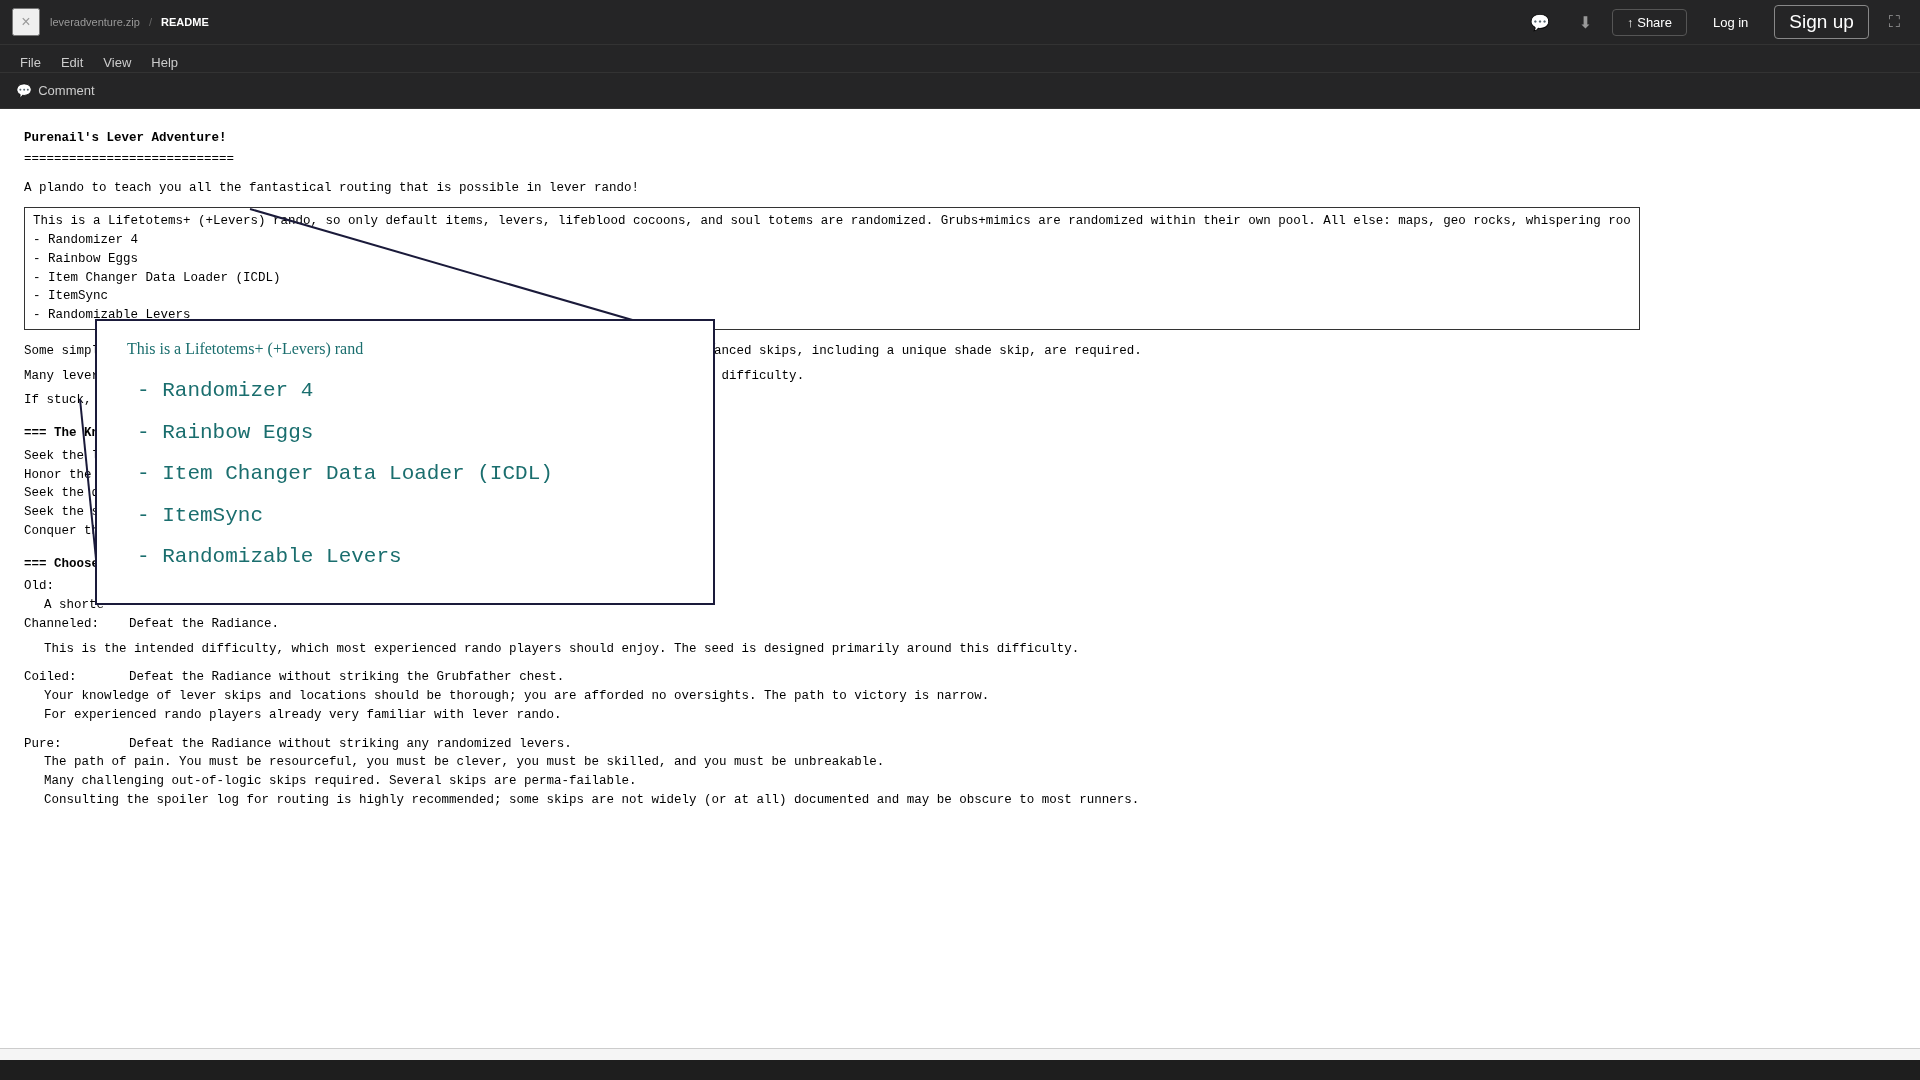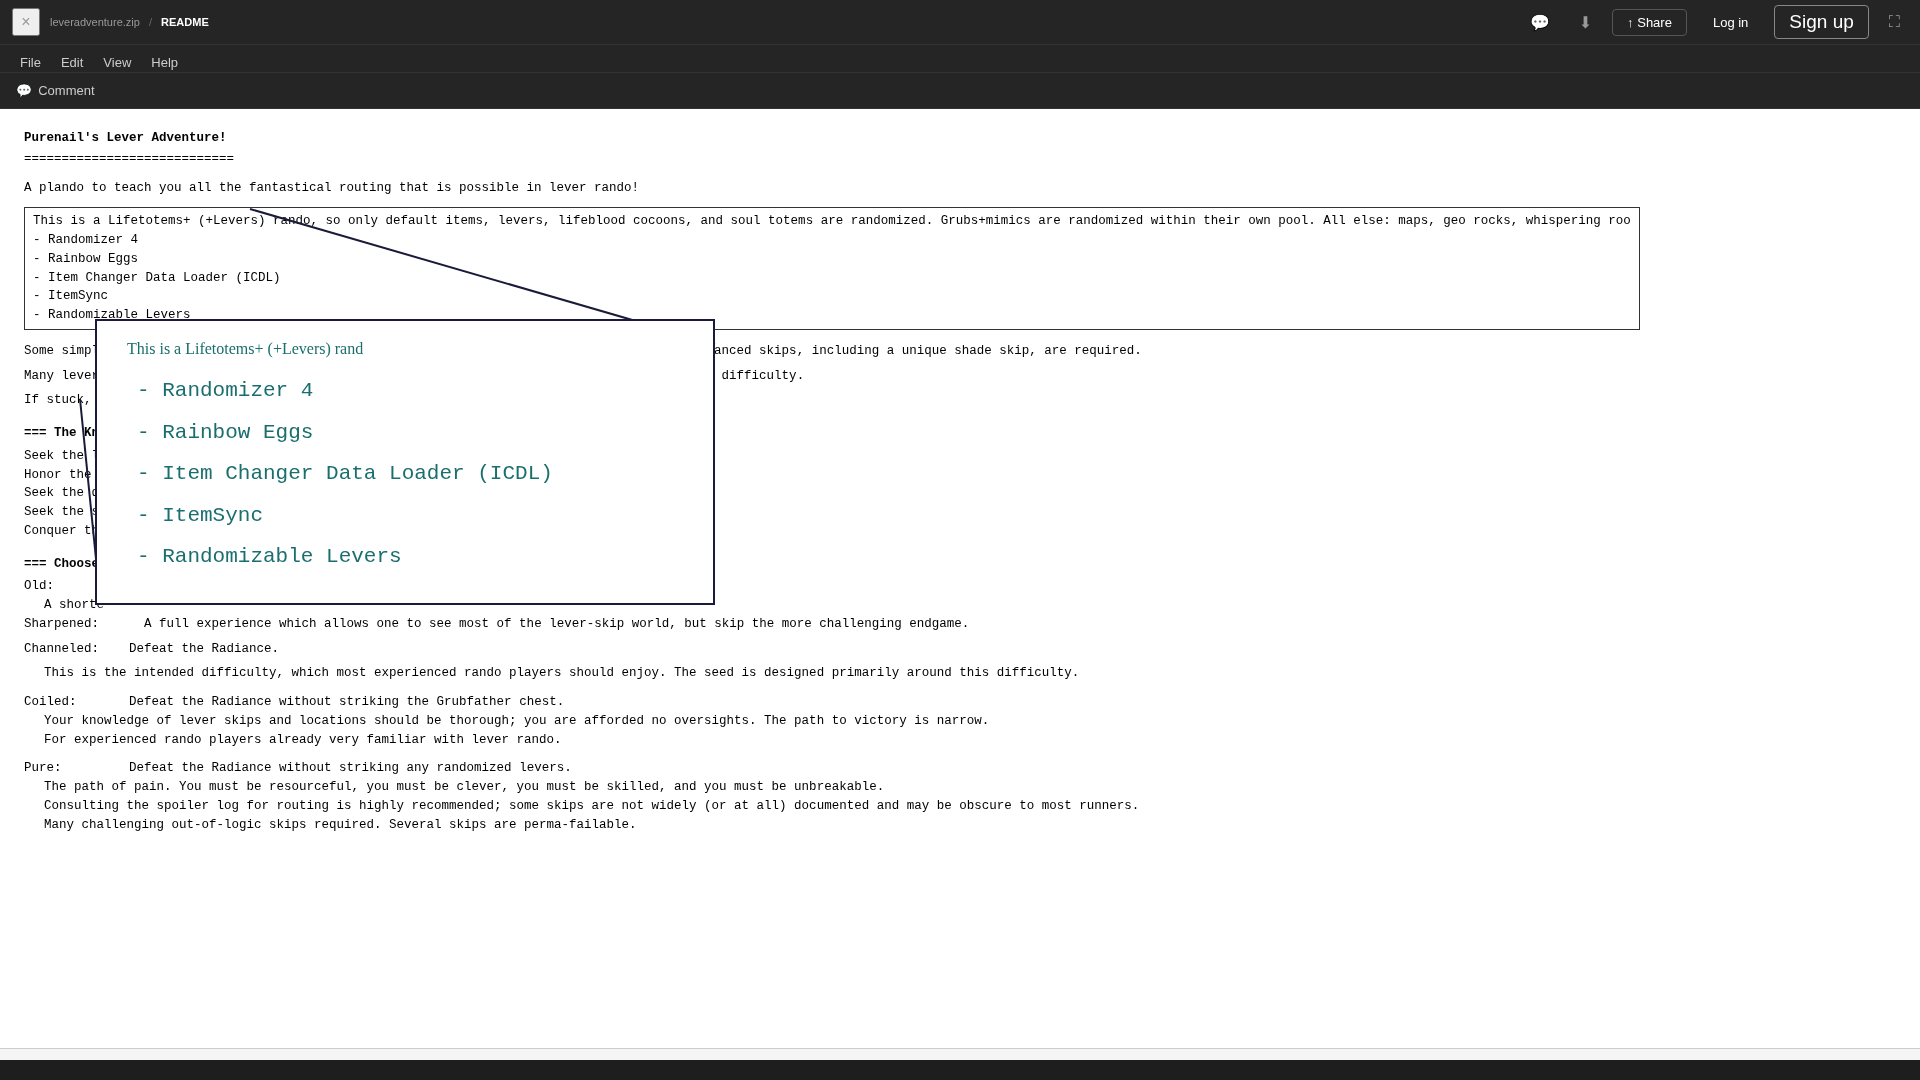--- a/index.html
+++ b/index.html
@@ -302,25 +302,20 @@
   <div>Seek the lever</div>
   <div>Honor the sha</div>
   <div>Seek the darkn</div>
   <div>Seek the sanct</div>
   <div>Conquer the go</div>
 
   <div class="section-heading">=== Choose you</div>
   <div><span>Old:</span></div>
   <div class="indent">A shorte</div>
 
-  <div class="doc-paragraph">
-    <span>Sharpened:</span>
-    <span>&nbsp;&nbsp;&nbsp;&nbsp;</span>
-    <span>A full experience which allows one to see most of the lever-skip world, but skip the more challenging endgame.</span>
-  </div>
 
   <div class="doc-paragraph">
     <span>Channeled:</span>
     <span>&nbsp;&nbsp;</span>
     <span>Defeat the Radiance.</span>
   </div>
   <div class="indent">This is the intended difficulty, which most experienced rando players should enjoy. The seed is designed primarily around this difficulty.</div>
 
   <div style="margin-top:10px;">
     <span>Coiled:</span>
@@ -329,22 +324,22 @@
   </div>
   <div class="indent">Your knowledge of lever skips and locations should be thorough; you are afforded no oversights. The path to victory is narrow.</div>
   <div class="indent">For experienced rando players already very familiar with lever rando.</div>
 
   <div style="margin-top:10px;">
     <span>Pure:</span>
     <span>&nbsp;&nbsp;&nbsp;&nbsp;&nbsp;&nbsp;&nbsp;</span>
     <span>Defeat the Radiance without striking any randomized levers.</span>
   </div>
   <div class="indent">The path of pain. You must be resourceful, you must be clever, you must be skilled, and you must be unbreakable.</div>
+  <div class="indent">Many challenging out-of-logic skips required. Several skips are perma-failable.</div>
   <div class="indent">Consulting the spoiler log for routing is highly recommended; some skips are not widely (or at all) documented and may be obscure to most runners.</div>
-  <div class="indent">Many challenging out-of-logic skips required. Several skips are perma-failable.</div>
 
   
   <svg class="arrow-overlay" style="position:absolute;top:0;left:0;width:100%;height:100%;pointer-events:none;z-index:99;">
 
     <line x1="250" y1="100" x2="715" y2="235" stroke="#1a1a3a" stroke-width="2"></line>
 
     <line x1="80" y1="290" x2="100" y2="490" stroke="#1a1a3a" stroke-width="2"></line>
   </svg>
 
   

